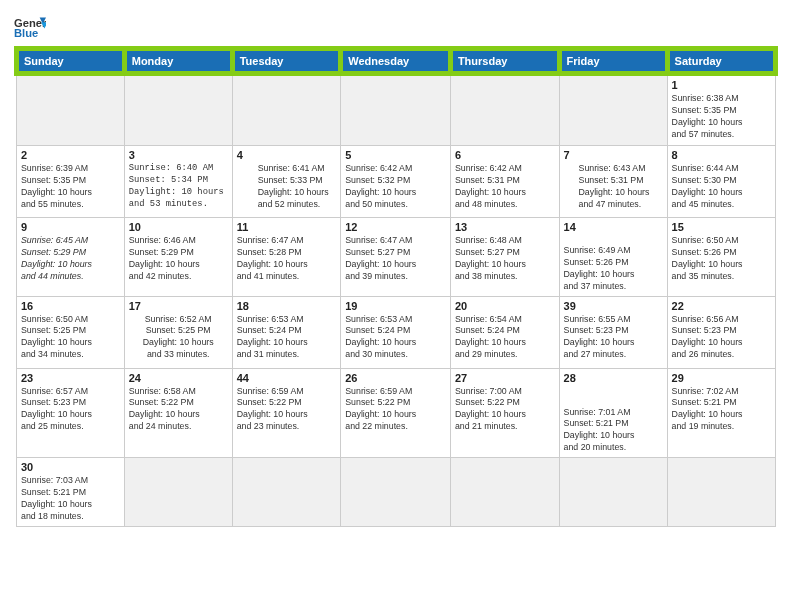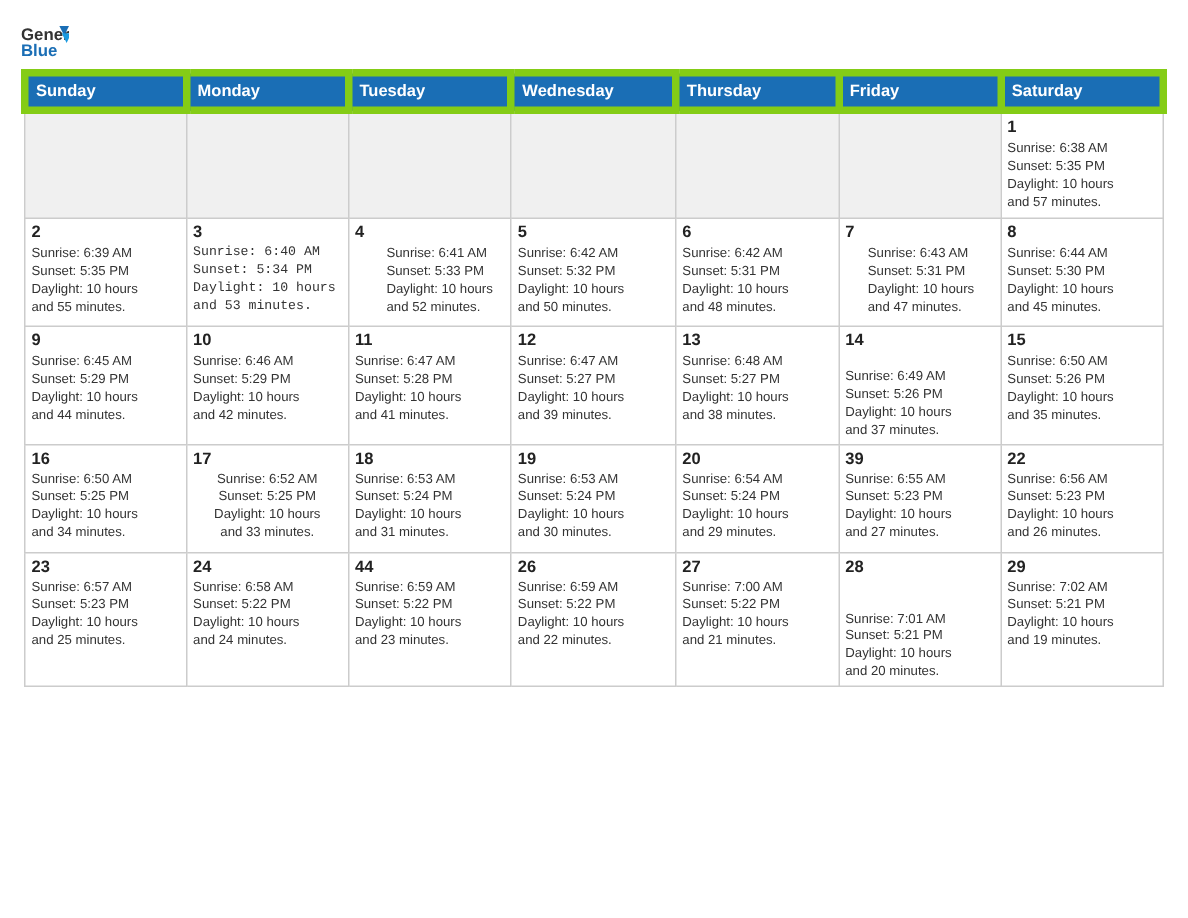--- a/index.html
+++ b/index.html
@@ -182,21 +182,21 @@
             <span class="day-number">8</span>
             <div class="day-info" style="white-space: pre-line;">Sunrise: 6:44 AM
 Sunset: 5:30 PM
 Daylight: 10 hours
 and 45 minutes.</div>
           </td>
         </tr>
         <tr>
           <td>
             <span class="day-number">9</span>
-            <div class="day-info" style="white-space: pre-line;">Sunrise: 6:45 AM
+            <div class="day-info" style="white-space: pre-line; font-style: italic;">Sunrise: 6:45 AM
 Sunset: 5:29 PM
 Daylight: 10 hours
 and 44 minutes.</div>
           </td>
           <td>
             <span class="day-number">10</span>
             <div class="day-info" style="white-space: pre-line;">Sunrise: 6:46 AM
 Sunset: 5:29 PM
 Daylight: 10 hours
 and 42 minutes.</div>
@@ -331,16 +331,31 @@
 Daylight: 10 hours
 and 20 minutes.</div>
           </td>
           <td>
             <span class="day-number">29</span>
             <div class="day-info" style="white-space: pre-line;">Sunrise: 7:02 AM
 Sunset: 5:21 PM
 Daylight: 10 hours
 and 19 minutes.</div>
           </td>
+        </tr>
+        <tr class="last-row">
+          <td>
+            <span class="day-number">30</span>
+            <div class="day-info" style="white-space: pre-line;">Sunrise: 7:03 AM
+Sunset: 5:21 PM
+Daylight: 10 hours
+and 18 minutes.</div>
+          </td>
+          <td class="empty"></td>
+          <td class="empty"></td>
+          <td class="empty"></td>
+          <td class="empty"></td>
+          <td class="empty"></td>
+          <td class="empty"></td>
         </tr>
       </tbody>
   </table>
 </div>
 
 </body></html>

